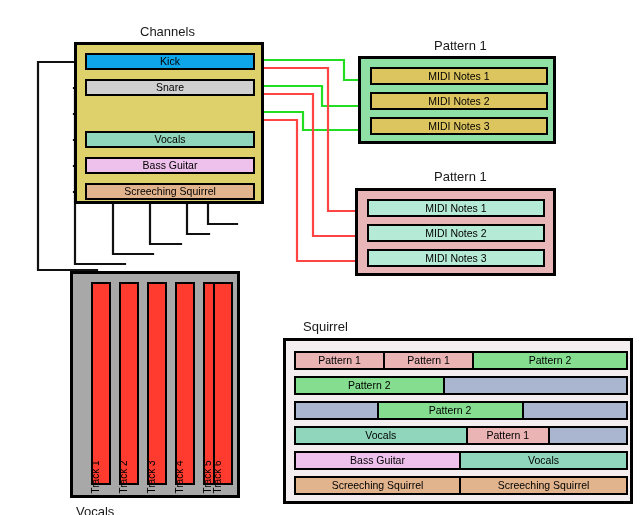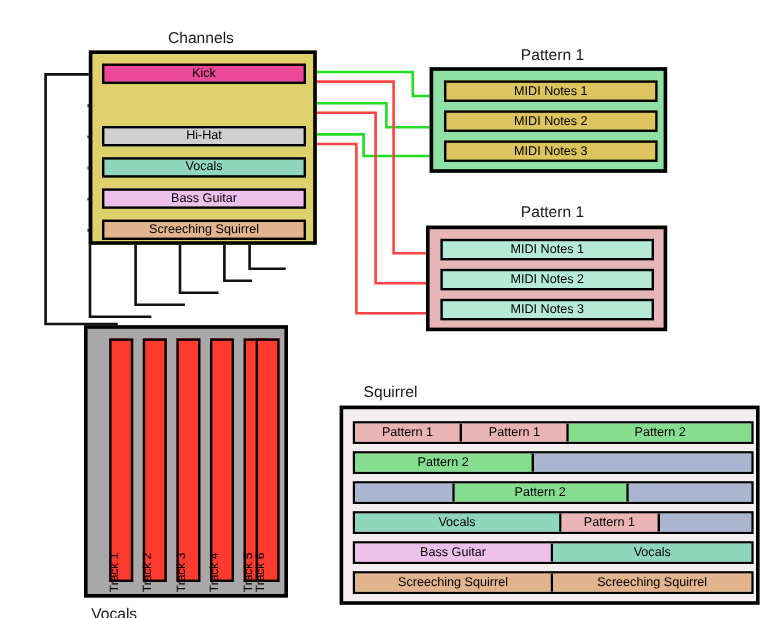--- a/index.html
+++ b/index.html
@@ -103,25 +103,25 @@
         <path d="M250,52  H328 V195 H360"></path>
         <path d="M250,78  H313 V220 H360"></path>
         <path d="M250,104 H297 V245 H360"></path>
       </g>
     </g>
   </svg>
 
   <div class="grp-title" style="left:140px;top:8px;">Channels</div>
 
   <div id="channels-box">
-    <div class="chan-row" style="top: 8px; background: #ec4899;">
+    <div class="chan-row" style="top: 8px; background: #0ea5e9;">
         <span>Kick</span>
       </div>
-    <div class="chan-row" style="top: 60px; background: rgb(208, 208, 208);">
-        <span>Hi-Hat</span>
+    <div class="chan-row" style="top: 34px; background: rgb(208, 208, 208);">
+        <span>Snare</span>
       </div>
     <div class="chan-row" style="top: 86px; background: rgb(143, 214, 189);">
         <span>Vocals</span>
       </div>
     <div class="chan-row" style="top: 112px; background: rgb(238, 192, 236);">
         <span>Bass Guitar</span>
       </div>
     <div class="chan-row" style="top: 138px; background: rgb(226, 180, 141);">
         <span>Screeching Squirrel</span>
       </div>

